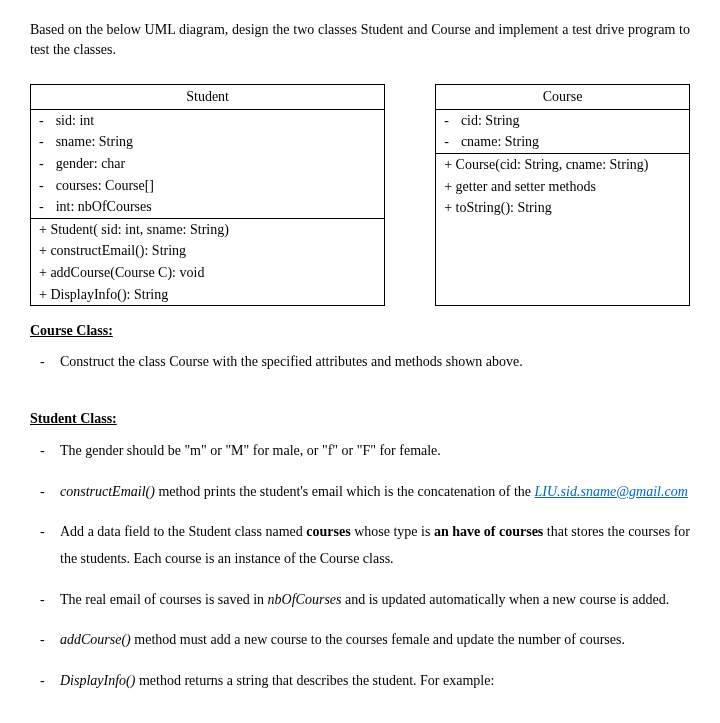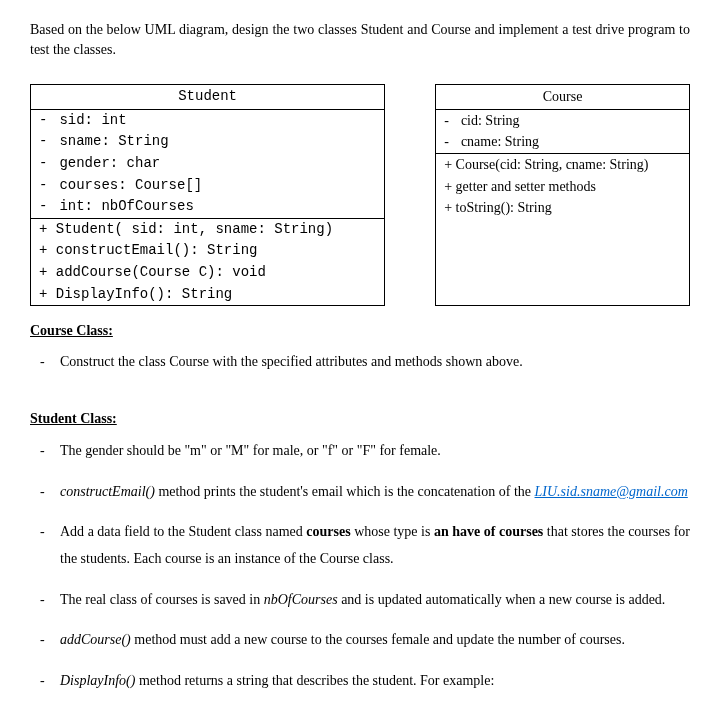--- a/index.html
+++ b/index.html
@@ -24,21 +24,20 @@
       display: flex;
       gap: 50px;
       margin-bottom: 15px;
     }
     .uml-table {
       border: 1px solid #000;
       border-collapse: collapse;
     }
     .uml-student {
       width: 396px;
-      font-family: Liberation Mono, monospace;
     }
     .uml-course {
       width: 284px;
       margin-top: 0;
     }
     .uml-header {
       text-align: center;
       border-bottom: 1px solid #000;
       padding: 2px 8px;
       font-weight: normal;
@@ -187,21 +186,21 @@
     <span class="italic">constructEmail()</span><span>  method prints the student's email which is the concatenation of the </span>
     <span class="email-link">LIU.sid.sname@gmail.com</span>
   </li>
 
   <li>
     <span>Add a data field to the Student class named </span><span class="bold">courses</span><span> whose type is </span><span class="bold">an have of courses</span><span> that stores the courses for the students. Each course is an instance of the Course class.</span>
   </li>
 
 
   <li>
-    <span>The real class of courses is saved in </span><span class="italic">nbOfCourses</span><span> and is updated automatically when a new course is added.</span>
+    <span>The real email of courses is saved in </span><span class="italic">nbOfCourses</span><span> and is updated automatically when a new course is added.</span>
   </li>
 
   <li>
     <span class="italic">addCourse()</span><span> method must add a new course to the courses female and update the number of courses.</span>
   </li>
 
   <li style="margin-bottom:6px;">
     <span class="italic">DisplayInfo()</span><span> method returns a string that describes the student. For example:</span>
   </li>
 </ul>

